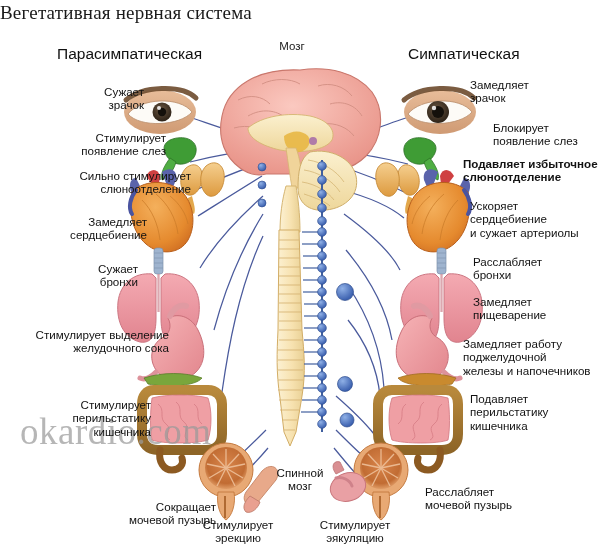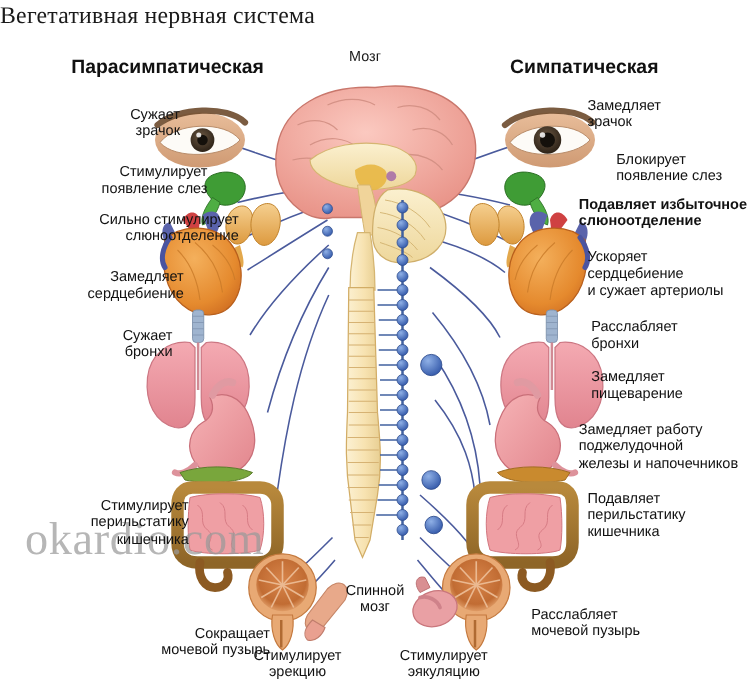--- a/index.html
+++ b/index.html
@@ -12,21 +12,21 @@
   }
   #stage{position:relative;width:600px;height:552px;overflow:hidden;background:#fff;}
 
   
   .title{
     position:absolute;left:0;top:2px;width:600px;
     font-family:"Liberation Serif","DejaVu Serif",serif;
     font-size:19px;color:#1a1a1a;letter-spacing:.2px;
   }
   .colhead{
-    position:absolute;font-weight:bold;font-size:15.5px;color:#111;
+    position:absolute;font-weight:normal;font-size:15.5px;color:#111;
     white-space:nowrap;
   }
   .brainlabel{
     position:absolute;font-size:11.5px;color:#1a1a1a;text-align:center;
     white-space:nowrap;
   }
   .lbl{
     position:absolute;font-size:11.6px;line-height:13.4px;color:#121212;
     white-space:pre-line;
   }
@@ -461,20 +461,22 @@
   <div class="lbl r" style="left:0px;top:85px;width:128px;">Сужает
 зрачок</div>
   <div class="lbl r" style="left:0px;top:131px;width:150px;">Стимулирует
 появление слез</div>
   <div class="lbl r" style="left:0px;top:169px;width:152px;padding-left:23px;">Сильно стимулирует
 слюноотделение</div>
   <div class="lbl r" style="left:0px;top:215px;width:131px;">Замедляет
 сердцебиение</div>
   <div class="lbl r" style="left:0px;top:262px;width:122px;">Сужает
 бронхи</div>
+  <div class="lbl r" style="left:0px;top:328px;width:153px;">Стимулирует выделение
+желудочного сока</div>
   <div class="lbl r" style="left:0px;top:398px;width:135px;">Стимулирует
 перильстатику
 кишечника</div>
   <div class="lbl r" style="left:60px;top:500px;width:140px;">Сокращает
 мочевой пузырь</div>
   <div class="lbl c" style="left:186px;top:518px;width:104px;">Стимулирует
 эрекцию</div>
 
   <div class="lbl l" style="left:470px;top:78px;width:130px;">Замедляет
 зрачок</div>

